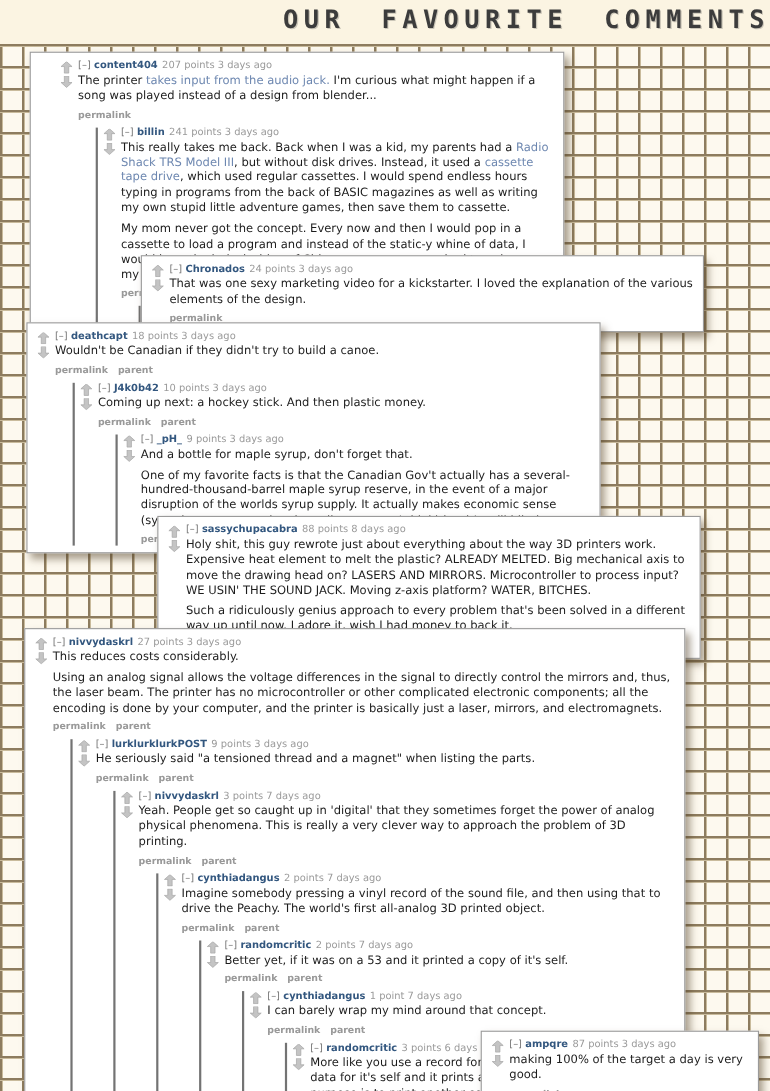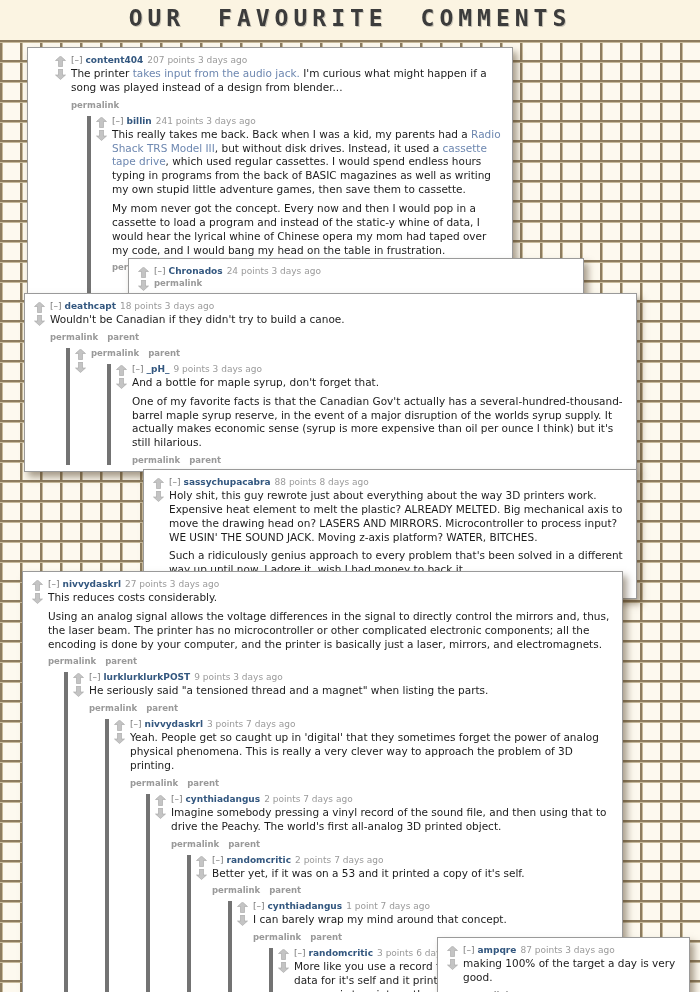--- a/index.html
+++ b/index.html
@@ -9,21 +9,21 @@
     font-family:"DejaVu Sans", sans-serif;
   }
   .gridbg{
     position:absolute;left:0;top:40px;width:700px;height:952px;
     background-color:#fdf9ef;
     background-image:
       repeating-linear-gradient(to bottom, #8d7c5f 0 2px, #c9bb9c 2px 3px, transparent 3px 20px),
       repeating-linear-gradient(to right, #8d7c5f 0 2px, #c9bb9c 2px 3px, transparent 3px 20px);
   }
   .page-title{
-    position:absolute;top:5px;left:0;width:700px;text-align:center;
+    position:absolute;top:5px;left:0;width:700px;text-align:right;
     font-family:"DejaVu Sans Mono", monospace;font-weight:bold;
     font-size:23px;letter-spacing:5px;word-spacing:14px;color:#3c3c3c;
     text-shadow:1px 1px 0 rgba(60,60,60,0.25);
   }
   .card{
     position:absolute;background:#ffffff;border:1px solid #9a9a9a;
     box-shadow:4px 5px 7px rgba(80,62,35,0.5);
     padding:7px 9px 4px 8px;box-sizing:border-box;
   }
   .comment{position:relative;padding-left:17px;margin-bottom:6px;}
@@ -33,21 +33,21 @@
   .arr path{fill:#c4c4c4;stroke:#a2a2a2;stroke-width:0.6;}
   .tagline{font-size:9px;color:#999;margin-bottom:2px;white-space:nowrap;}
   .collapse{color:#777;text-decoration:none;margin-right:3px;}
   .author{font-weight:bold;color:#33577f;text-decoration:none;margin-right:4px;}
   .meta{color:#9a9a9a;}
   .body p{margin:0 0 5px;font-size:10.5px;line-height:1.32;color:#1c1c1c;}
   .lnk{color:#6d87b0;text-decoration:none;}
   .italic{font-style:italic;}
   .buttons{font-size:8.5px;font-weight:bold;margin:1px 0 2px;}
   .buttons a{color:#999;text-decoration:none;margin-right:9px;}
-  .children{margin-left:16px;margin-top:6px;padding-left:4px;border-left:4px solid #737373;}
+  .children{margin-left:16px;margin-top:6px;padding-left:4px;border-left:2px solid #737373;}
 </style>
 </head>
 <body>
 
 <div class="gridbg"></div>
 <div class="page-title">OUR FAVOURITE COMMENTS</div>
 
 <div class="card" style="left:27px;top:47px;width:486px;min-height:180px;padding-left:26px;">
   <div class="comment">
     <div class="arrows">
@@ -106,40 +106,43 @@
             <div class="buttons">
               <a href="#">permalink</a><a href="#">parent</a>
             </div>
           </div>
         </div>
       </div>
     </div>
   </div>
 </div>
 
-<div class="card" style="left:128px;top:258px;width:456px;min-height:46px;">
+<div class="card" style="left:128px;top:232px;width:512px;min-height:46px;">
   <div class="comment">
     <div class="arrows">
       <svg class="arr" width="11" height="11" viewBox="0 0 10 11">
           <path d="M5 0L10 4.5H7V10.5H3V4.5H0Z"></path>
         </svg>
       <svg class="arr" width="11" height="11" viewBox="0 0 10 11">
           <path d="M5 10.5L0 6H3V0H7V6H10Z"></path>
         </svg>
     </div>
     <div class="tagline">
       <a href="#" class="collapse">[–]</a><a href="#" class="author">Chronados</a><span class="meta">24 points 3 days ago</span>
     </div>
+    <div class="body">
+      <p>That was one sexy marketing video for a kickstarter. I loved the explanation of the various elements of the design.</p>
+    </div>
     <div class="buttons">
       <a href="#">permalink</a>
     </div>
   </div>
 </div>
 
-<div class="card" style="left:24px;top:293px;width:613px;min-height:167px;">
+<div class="card" style="left:24px;top:293px;width:522px;min-height:167px;">
   <div class="comment">
     <div class="arrows">
       <svg class="arr" width="11" height="11" viewBox="0 0 10 11">
           <path d="M5 0L10 4.5H7V10.5H3V4.5H0Z"></path>
         </svg>
       <svg class="arr" width="11" height="11" viewBox="0 0 10 11">
           <path d="M5 10.5L0 6H3V0H7V6H10Z"></path>
         </svg>
     </div>
     <div class="tagline">
@@ -153,20 +156,26 @@
     </div>
     <div class="children">
       <div class="comment">
         <div class="arrows">
           <svg class="arr" width="11" height="11" viewBox="0 0 10 11">
               <path d="M5 0L10 4.5H7V10.5H3V4.5H0Z"></path>
             </svg>
           <svg class="arr" width="11" height="11" viewBox="0 0 10 11">
               <path d="M5 10.5L0 6H3V0H7V6H10Z"></path>
             </svg>
+        </div>
+        <div class="tagline">
+          <a href="#" class="collapse">[–]</a><a href="#" class="author">J4k0b42</a><span class="meta">10 points 3 days ago</span>
+        </div>
+        <div class="body">
+          <p>Coming up next: a hockey stick. And then plastic money.</p>
         </div>
         <div class="buttons">
           <a href="#">permalink</a><a href="#">parent</a>
         </div>
         <div class="children">
           <div class="comment">
             <div class="arrows">
               <svg class="arr" width="11" height="11" viewBox="0 0 10 11">
                   <path d="M5 0L10 4.5H7V10.5H3V4.5H0Z"></path>
                 </svg>

